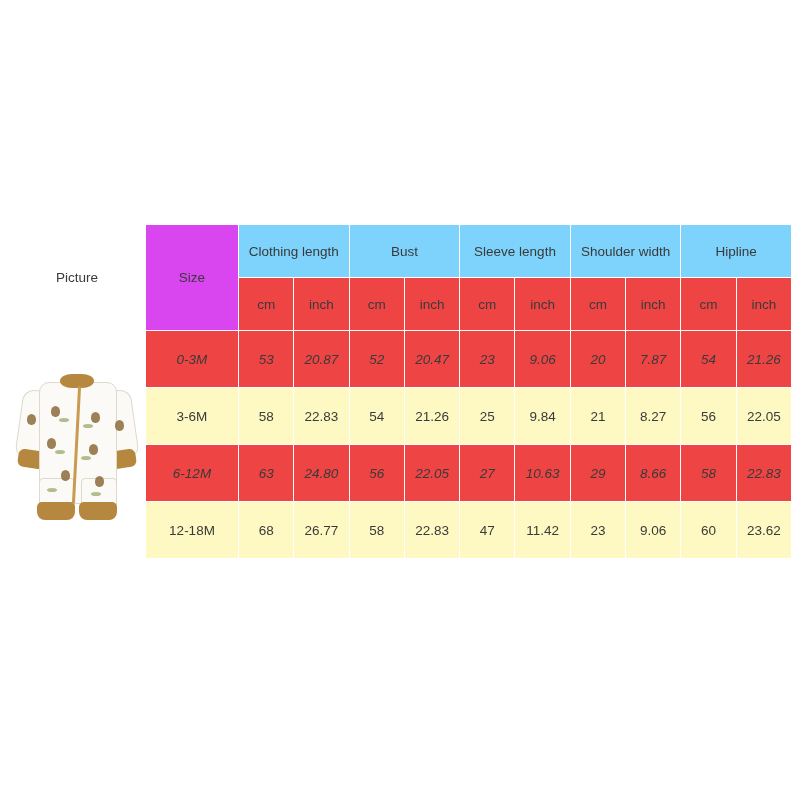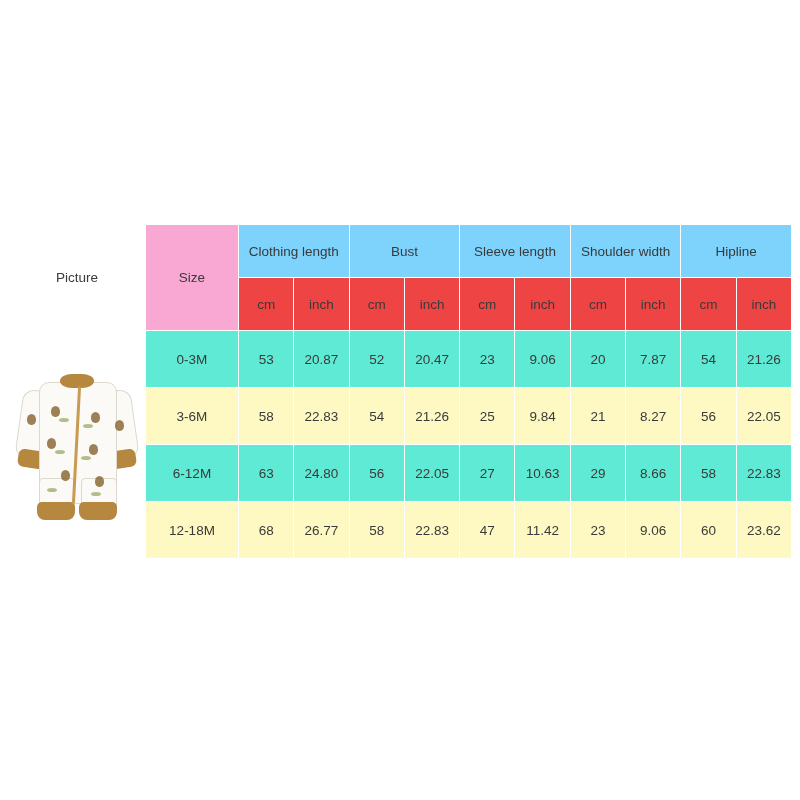--- a/index.html
+++ b/index.html
@@ -33,35 +33,36 @@
     font-weight: normal;
     font-size: 13.5px;
     color: #3a3a3a;
     padding: 0;
   }
   .hdr-green {
     background: #7dd3fc;
     height: 52px;
   }
   .hdr-green-tall {
-    background: #f9a8d4;
+    background: #d946ef;
   }
   .unit-cell {
     background: #ef4444;
     height: 52px;
   }
   .pic-cell {
     background: #ffffff;
     width: 136px;
   }
   .row-green {
     background: #fef9c3;
   }
   .row-light {
-    background: #5eead4;
+    background: #ef4444;
+    font-style: italic;
   }
   .cell {
     height: 56px;
   }
   .size-label {
     font-size: 13.5px;
   }
   
   .garment {
     position: relative;

